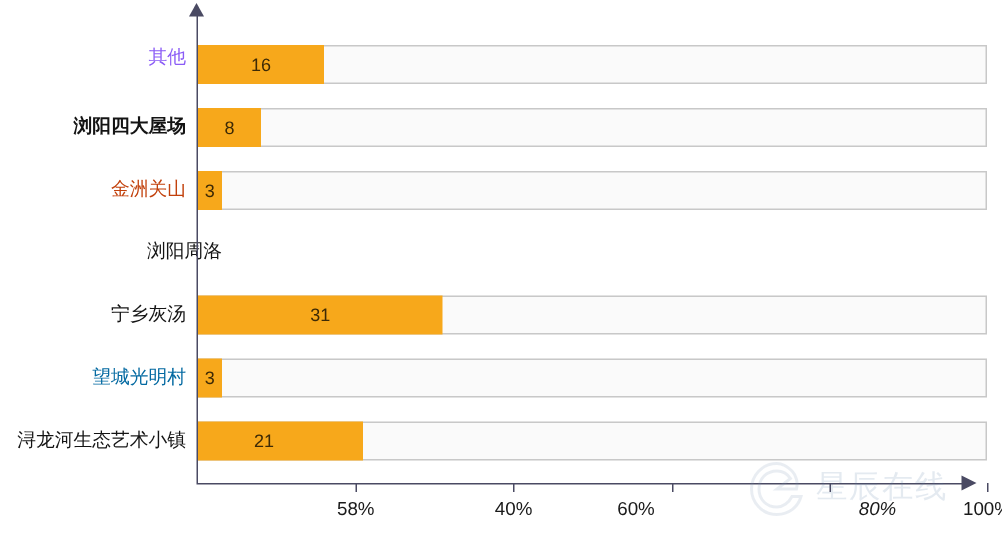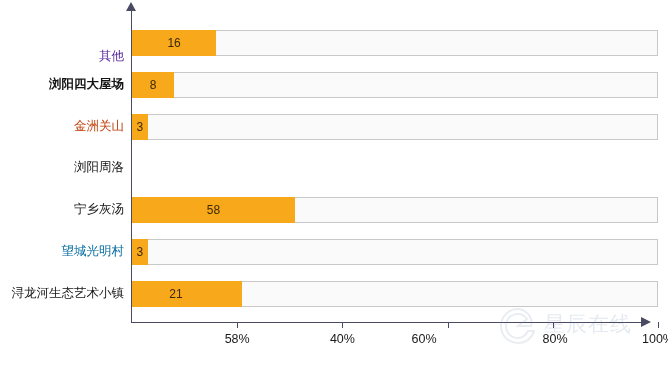--- a/index.html
+++ b/index.html
@@ -154,24 +154,24 @@
     font-family: Liberation Serif, serif;
     white-space: nowrap;
   }
 </style>
 </head>
 <body>
 
 <div id="chart-root">
 
   <div id="cat-labels">
-      <div class="cat-label-wrap" style="top: 48px; color: #4c1d95;">其他</div>
+      <div class="cat-label-wrap" style="top: 30px; color: #8b5cf6;">其他</div>
       <div class="cat-label-wrap" style="top: 75.8px; color: rgb(20, 20, 20); font-weight: bold;">浏阳四大屋场</div>
       <div class="cat-label-wrap" style="top: 117.6px; color: #c2410c;">金洲关山</div>
-      <div class="cat-label-wrap" style="top: 159.4px; color: rgb(20, 20, 20);">浏阳周洛</div>
+      <div class="cat-label-wrap" style="top: 159.4px; color: rgb(20, 20, 20); margin-left: 24px;">浏阳周洛</div>
       <div class="cat-label-wrap" style="top: 201.2px; color: rgb(20, 20, 20);">宁乡灰汤</div>
       <div class="cat-label-wrap" style="top: 243px; color: #0369a1;">望城光明村</div>
       <div class="cat-label-wrap" style="top: 284.8px; color: rgb(20, 20, 20);">浔龙河生态艺术小镇</div>
     </div>
 
   <div class="plot-area" id="plot-area">
       <div class="row" style="top: 10px;">
         <div class="track" style="background: rgb(250, 250, 250); border-color: rgb(200, 200, 200);"></div>
         <div class="bar" title="其他 16" style="width: 84.16px; background: rgb(247, 168, 27);"></div>
         <div class="bar-value" style="left: 0px; width: 84.16px; color: rgb(61, 42, 6);">16</div>
@@ -182,21 +182,21 @@
         <div class="bar-value" style="left: 0px; width: 42.08px; color: rgb(61, 42, 6);">8</div>
       </div>
       <div class="row" style="top: 93.6px;">
         <div class="track" style="background: rgb(250, 250, 250); border-color: rgb(200, 200, 200);"></div>
         <div class="bar" title="金洲关山 3" style="width: 15.78px; background: rgb(247, 168, 27);"></div>
         <div class="bar-value" style="left: 0px; width: 15.78px; color: rgb(61, 42, 6);">3</div>
       </div>
       <div class="row" style="top: 177.2px;">
         <div class="track" style="background: rgb(250, 250, 250); border-color: rgb(200, 200, 200);"></div>
         <div class="bar" title="宁乡灰汤 31" style="width: 163.06px; background: rgb(247, 168, 27);"></div>
-        <div class="bar-value" style="left: 0px; width: 163.06px; color: rgb(61, 42, 6);">58</div>
+        <div class="bar-value" style="left: 0px; width: 163.06px; color: rgb(61, 42, 6);">31</div>
       </div>
       <div class="row" style="top: 219px;">
         <div class="track" style="background: rgb(250, 250, 250); border-color: rgb(200, 200, 200);"></div>
         <div class="bar" title="望城光明村 3" style="width: 15.78px; background: rgb(247, 168, 27);"></div>
         <div class="bar-value" style="left: 0px; width: 15.78px; color: rgb(61, 42, 6);">3</div>
       </div>
       <div class="row" style="top: 260.8px;">
         <div class="track" style="background: rgb(250, 250, 250); border-color: rgb(200, 200, 200);"></div>
         <div class="bar" title="浔龙河生态艺术小镇 21" style="width: 110.46px; background: rgb(247, 168, 27);"></div>
         <div class="bar-value" style="left: 0px; width: 88px; color: rgb(61, 42, 6);">21</div>
@@ -208,21 +208,21 @@
   <div class="x-axis"></div>
   <div class="x-arrow"></div>
   <div id="x-ticks">
       <div class="x-tick" style="left: 237.2px; background: rgb(74, 74, 99);"></div>
       <div class="x-tick-label" style="left: 237.2px;">58%</div>
       <div class="x-tick" style="left: 342.4px; background: rgb(74, 74, 99);"></div>
       <div class="x-tick-label" style="left: 342.4px;">40%</div>
       <div class="x-tick" style="left: 447.6px; background: rgb(74, 74, 99);"></div>
       <div class="x-tick-label" style="left: 424px;">60%</div>
       <div class="x-tick" style="left: 552.8px; background: rgb(74, 74, 99);"></div>
-      <div class="x-tick-label" style="left: 555px;">80%</div>
+      <div class="x-tick-label" style="left: 585px; font-style: italic;">80%</div>
       <div class="x-tick" style="left: 658px; background: rgb(74, 74, 99);"></div>
       <div class="x-tick-label" style="left: 658px;">100%</div>
     </div>
 
   <div class="watermark">
     <svg class="wm-logo" viewBox="0 0 40 40">
       <path d="M20 3 C10 3 3 11 3 20 C3 29 10 37 20 37 C28 37 34 32 36 25 L30 25 C28 29 24 32 20 32 C13 32 8 27 8 20 C8 13 13 8 20 8 C24 8 27 10 29 13 L20 20 L33 20 C34 16 33 11 30 8 C27 5 24 3 20 3 Z" fill="none" stroke="#7d95b5" stroke-width="2"></path>
     </svg>
     <div class="wm-text">星辰在线</div>
   </div>

